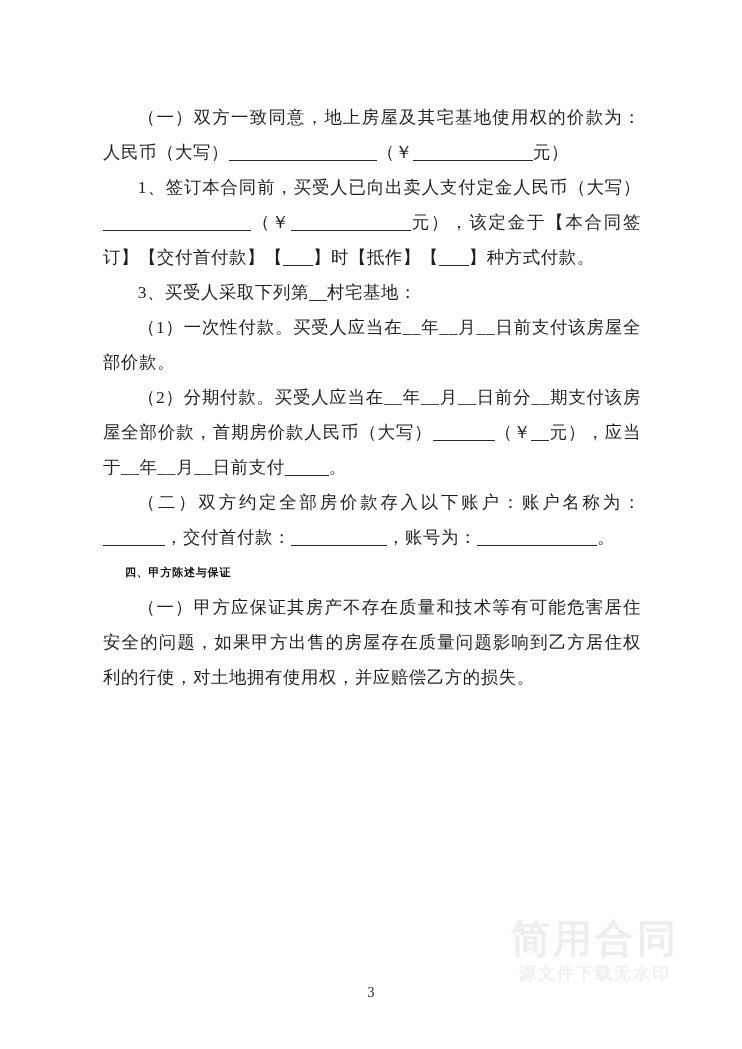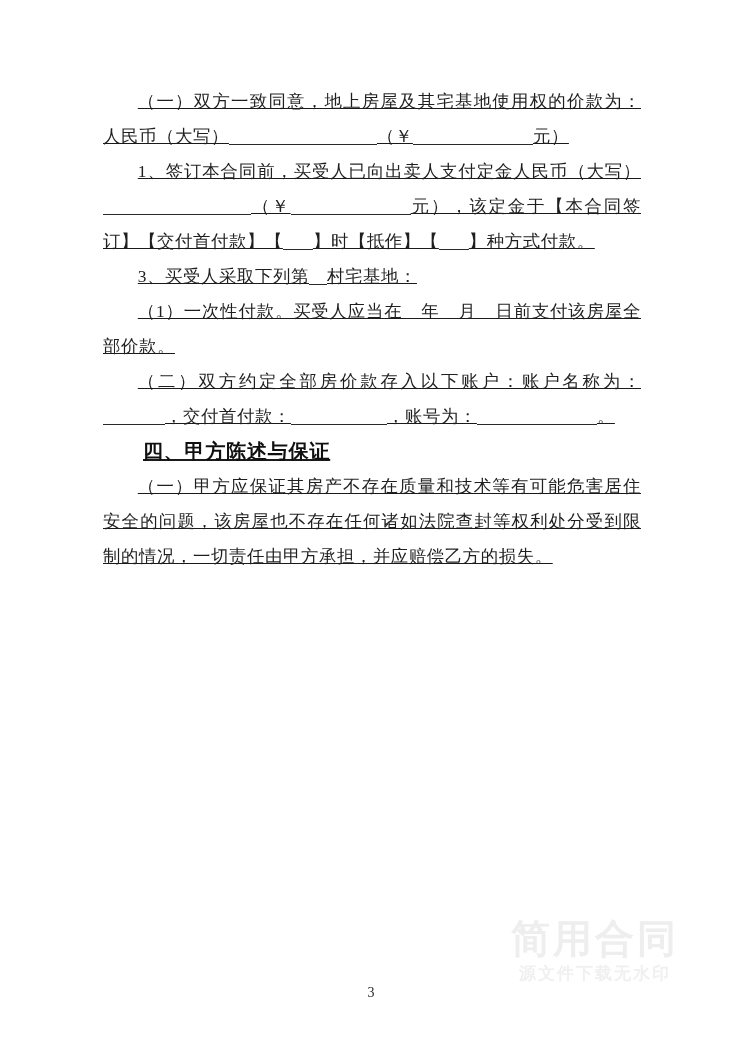--- a/index.html
+++ b/index.html
@@ -18,39 +18,38 @@
 
   #page {
     position: absolute;
     inset: 0;
     background: #ffffff;
   }
 
   #content {
     position: absolute;
     left: 103px;
-    top: 84px;
+    top: 100px;
     width: 538px;
-    text-decoration: underline;
   }
 
   .para {
     font-size: 17.4px;
     line-height: 35px;
     text-align: justify;
     text-justify: inter-ideograph;
     letter-spacing: 0.6px;
     margin: 0;
     color: #1f1f1f;
     text-indent: 2em;
     word-break: break-all;
   }
 
   .heading {
-    font-size: 20px;
+    font-size: 11px;
     line-height: 35px;
     font-weight: bold;
     margin: 0;
     text-indent: 2em;
     letter-spacing: 0.8px;
     color: #101010;
   }
 
   
   .blank {
@@ -112,26 +111,27 @@
   <div id="content">
 
     <p class="para"><span>（一）双方一致同意，地上房屋及其宅基地使用权的价款为：人民币（大写）</span><span class="blank b-xl"></span><span>（￥</span><span class="blank b-lg"></span><span>元）</span></p>
 
     <p class="para"><span>1、签订本合同前，买受人已向出卖人支付定金人民币（大写）</span><span class="blank b-xl"></span><span>（￥</span><span class="blank b-lg"></span><span>元），该定金于【本合同签订】【交付首付款】【</span><span class="blank b-t"></span><span>】时【抵作】【</span><span class="blank b-t"></span><span>】种方式付款。</span></p>
 
     <p class="para"><span>3、买受人采取下列第</span><span class="blank b-tt"></span><span>村宅基地：</span></p>
 
     <p class="para">（1）一次性付款。买受人应当在__年__月__日前支付该房屋全部价款。</p>
 
+    <p class="para"><span>（2）分期付款。买受人应当在__年__月__日前分__期支付该房屋全部价款，首期房价款人民币（大写）</span><span class="blank b-sm"></span><span>（￥</span><span class="blank b-tt"></span><span>元），应当于__年__月__日前支付</span><span class="blank b-xs"></span><span>。</span></p>
 
     <p class="para"><span>（二）双方约定全部房价款存入以下账户：账户名称为：</span><span class="blank b-sm"></span><span>，交付首付款：</span><span class="blank b-md"></span><span>，账号为：</span><span class="blank b-lg"></span><span>。</span></p>
 
     <p class="heading">四、甲方陈述与保证</p>
 
-    <p class="para">（一）甲方应保证其房产不存在质量和技术等有可能危害居住安全的问题，该房屋也不存在任何诸如法院查封等权利处分受到限制的情况，一切责任由甲方承担，并应赔偿乙方的损失。</p>
+    <p class="para">（一）甲方应保证其房产不存在质量和技术等有可能危害居住安全的问题，如果甲方出售的房屋存在质量问题影响到乙方居住权利的行使，对土地拥有使用权，并应赔偿乙方的损失。</p>
 
 
   </div>
 
   <div id="watermark">
     <div class="wm-main">简用合同</div>
     <div class="wm-sub">源文件下载无水印</div>
   </div>
 
   <div id="page-number">3</div>

